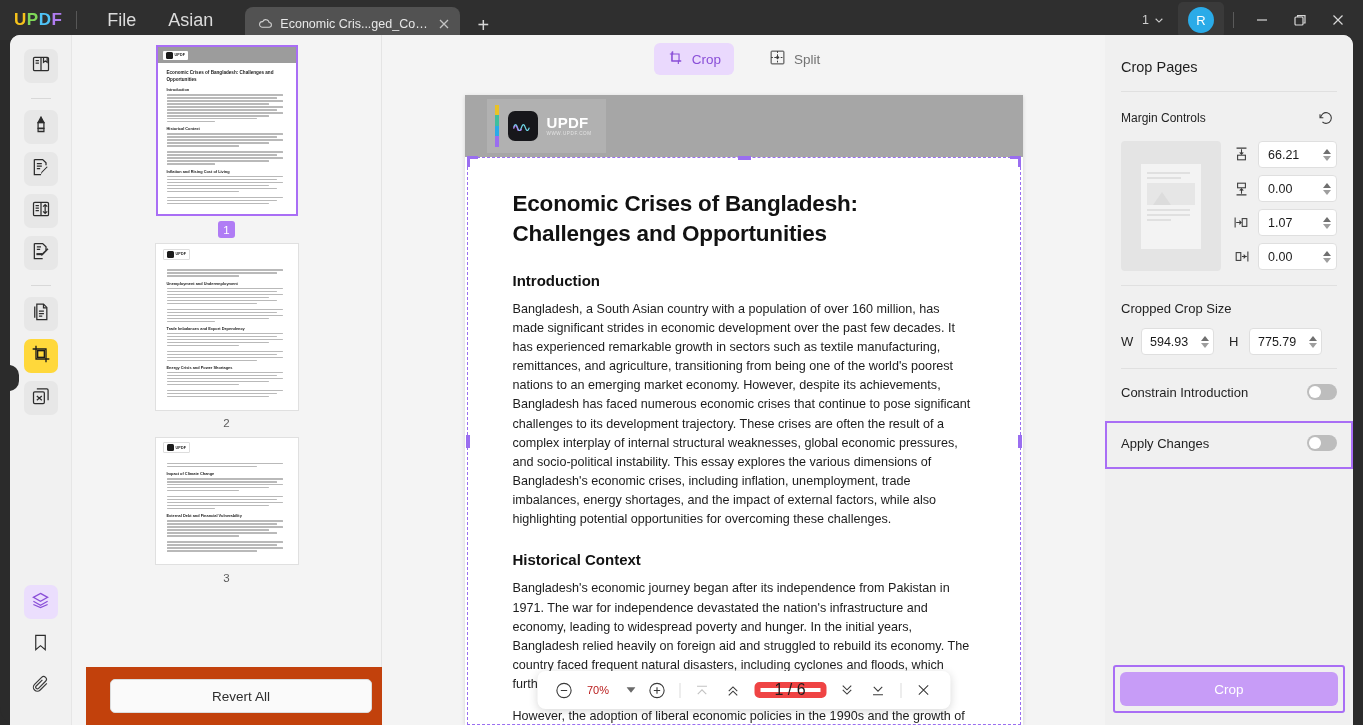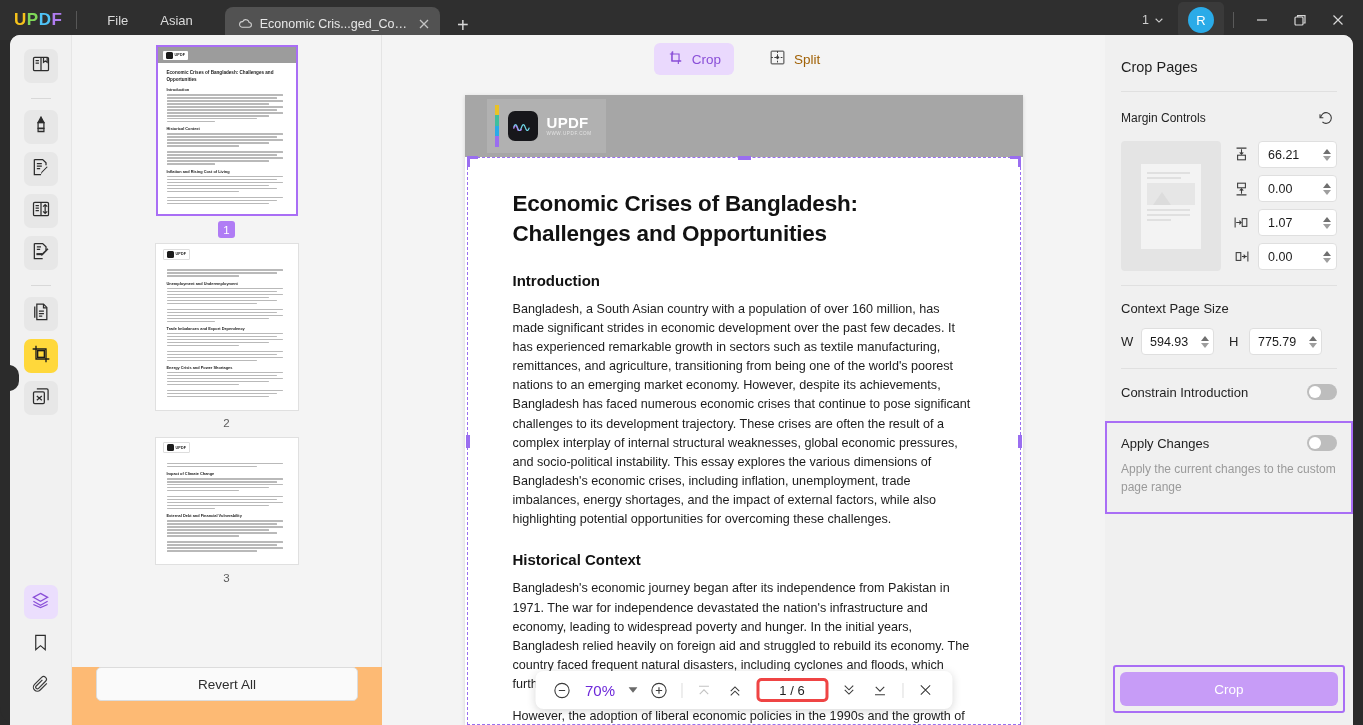--- a/index.html
+++ b/index.html
@@ -14,21 +14,21 @@
   
   .titlebar {
     position: absolute; top: 0; left: 0; width: 1363px; height: 40px;
     background: #2f2f2f; display: flex; align-items: center;
   }
   .logo { margin-left: 14px; font-size: 17px; font-weight: bold; letter-spacing: .5px; }
   .logo .u { color: #f5c21b; } .logo .p { color: #7fd858; }
   .logo .d { color: #4fc3f7; } .logo .f { color: #b07cf0; }
   .tb-div { width: 1px; height: 18px; background: #575757; margin: 0 14px; }
   .menu-item {
-    color: #dcdcdc; font-size: 13px; padding: 6px 16px; cursor: default;
+    color: #dcdcdc; font-size: 18px; padding: 6px 16px; cursor: default;
     border-radius: 4px;
   }
 
   .tabstrip { display: flex; align-items: flex-end; height: 40px; margin-left: 16px; }
   .doctab {
     display: flex; align-items: center; gap: 7px;
     height: 33px; padding: 0 10px 0 13px; background: #525252;
     border-radius: 8px 8px 0 0; color: #e8e8e8; font-size: 12.5px;
     max-width: 215px;
   }
@@ -112,38 +112,38 @@
   .t-line { height: 1.3px; background: #b9b9b9; margin-bottom: 1.7px; border-radius: .5px; }
   .t-line.s85 { width: 85%; } .t-line.s92 { width: 92%; } .t-line.s60 { width: 60%; }
   .t-line.s75 { width: 75%; } .t-line.s40 { width: 40%; } .t-line.s97 { width: 97%; }
   .thumb-num {
     margin-top: 5px; font-size: 11.5px; color: #5b5b5b;
     min-width: 17px; height: 17px; display: flex; align-items: center; justify-content: center;
     border-radius: 3px; padding: 0 4px;
   }
   .thumb-item.selected .thumb-num { background: #b07cf5; color: #fff; }
   .revert-bar {
-    position: absolute; bottom: 0; left: 0; width: 310px; height: 58px;
-    background: #fdba74; display: flex; align-items: flex-start; justify-content: center;
+    position: absolute; bottom: 0; left: 14px; width: 310px; height: 58px;
+    background: #c2410c; display: flex; align-items: center; justify-content: center;
   }
   .revert-btn {
     width: 262px; height: 34px; border: 1px solid #dcdcdc; background: #fafafa;
     border-radius: 5px; font-size: 13.5px; color: #2d2d2d;
     display: flex; align-items: center; justify-content: center;
     font-family: "Liberation Sans", sans-serif;
   }
 
   
   .viewer { flex: 1; height: 690px; background: #f4f4f4; position: relative; overflow: hidden; }
   .mode-tabs {
     height: 48px; display: flex; align-items: center; justify-content: center; gap: 22px;
   }
   .mode-tab {
     display: flex; align-items: center; gap: 8px; padding: 6px 13px; border-radius: 6px;
-    font-size: 13.5px; color: #a16207;
+    font-size: 13.5px; color: #737373;
   }
   .mode-tab.active { background: #ead9fd; color: #8a4fd8; }
 
   .page-area { position: absolute; top: 60px; left: 0; right: 0; bottom: 0; display: flex; justify-content: center; }
   .page {
     width: 558px; background: #fff; position: relative;
     box-shadow: 0 1px 4px rgba(0,0,0,.14);
   }
   .page-header { height: 62px; background: #a6a6a6; display: flex; align-items: center; padding-left: 22px; }
   .hdr-logo { display: flex; align-items: center; gap: 9px; background: #b1b1b1; padding: 6px 14px 6px 8px; }
@@ -173,27 +173,27 @@
 
   
   .zoombar {
     position: absolute; bottom: 16px; left: 50%; transform: translateX(-50%);
     height: 38px; background: #fff; border-radius: 8px;
     box-shadow: 0 2px 10px rgba(0,0,0,.16); display: flex; align-items: center;
     padding: 0 13px; gap: 3px; white-space: nowrap;
   }
   .zb-btn { width: 28px; height: 28px; display: flex; align-items: center; justify-content: center; border-radius: 4px; color: #3b3b3b; }
   .zb-btn.dim { color: #c2c2c2; }
-  .zb-pct { font-size: 15px; color: #6d28d9; padding: 0 6px; min-width: 38px; text-align: right; }
+  .zb-pct { font-size: 11px; color: #b91c1c; padding: 0 6px; min-width: 38px; text-align: left; }
   .zb-caret { width: 18px; height: 26px; display:flex; align-items:center; justify-content:center; color: #6a6a6a; }
   .zb-sep { width: 1px; height: 15px; background: #dcdcdc; margin: 0 5px; }
   .zb-page {
-    width: 72px; height: 24px; border: 3px solid #ef4444; border-radius: 5px;
+    width: 72px; height: 16px; border: 6px solid #ef4444; border-radius: 5px;
     display: flex; align-items: center; justify-content: center;
-    font-size: 13px; color: #1e1e1e; margin: 0 4px;
+    font-size: 16px; color: #1e1e1e; margin: 0 4px;
   }
 
   
   .rightpanel {
     width: 248px; flex: 0 0 248px; height: 690px; background: #f0f0f0;
     position: relative; padding: 0 16px;
   }
   .rp-title { font-size: 14.5px; color: #1e1e1e; padding: 24px 0 16px; }
   .rp-hr { height: 1px; background: #e0e0e0; }
   .rp-sec-head {
@@ -799,21 +799,21 @@
                   <i class="sp-dn"></i>
                 </span>
             </div>
           </div>
 
         </div>
       </div>
 
       <div style="height:14px"></div>
       <div class="rp-hr"></div>
-      <div class="rp-sub">Context Page Size</div>
+      <div class="rp-sub">Cropped Crop Size</div>
 
       <div class="wh-row">
         <span class="wh-lab">W</span>
         <div class="wh-field">
           <span class="wh-val">594.93</span>
           <span class="spin-arrows">
               <i class="sp-up"></i>
               <i class="sp-dn"></i>
             </span>
         </div>
@@ -833,21 +833,20 @@
       <div class="toggle-row">
         <span class="toggle-lab">Constrain Introduction</span>
         <span class="toggle"></span>
       </div>
 
       <div class="apply-box">
         <div class="apply-head">
           <span class="toggle-lab">Apply Changes</span>
           <span class="toggle"></span>
         </div>
-        <div class="apply-desc">Apply the current changes to the custom page range</div>
       </div>
 
       <div class="crop-wrap">
         <div class="crop-btn">Crop</div>
       </div>
     </div>
 
   </div>
 </div>
 

